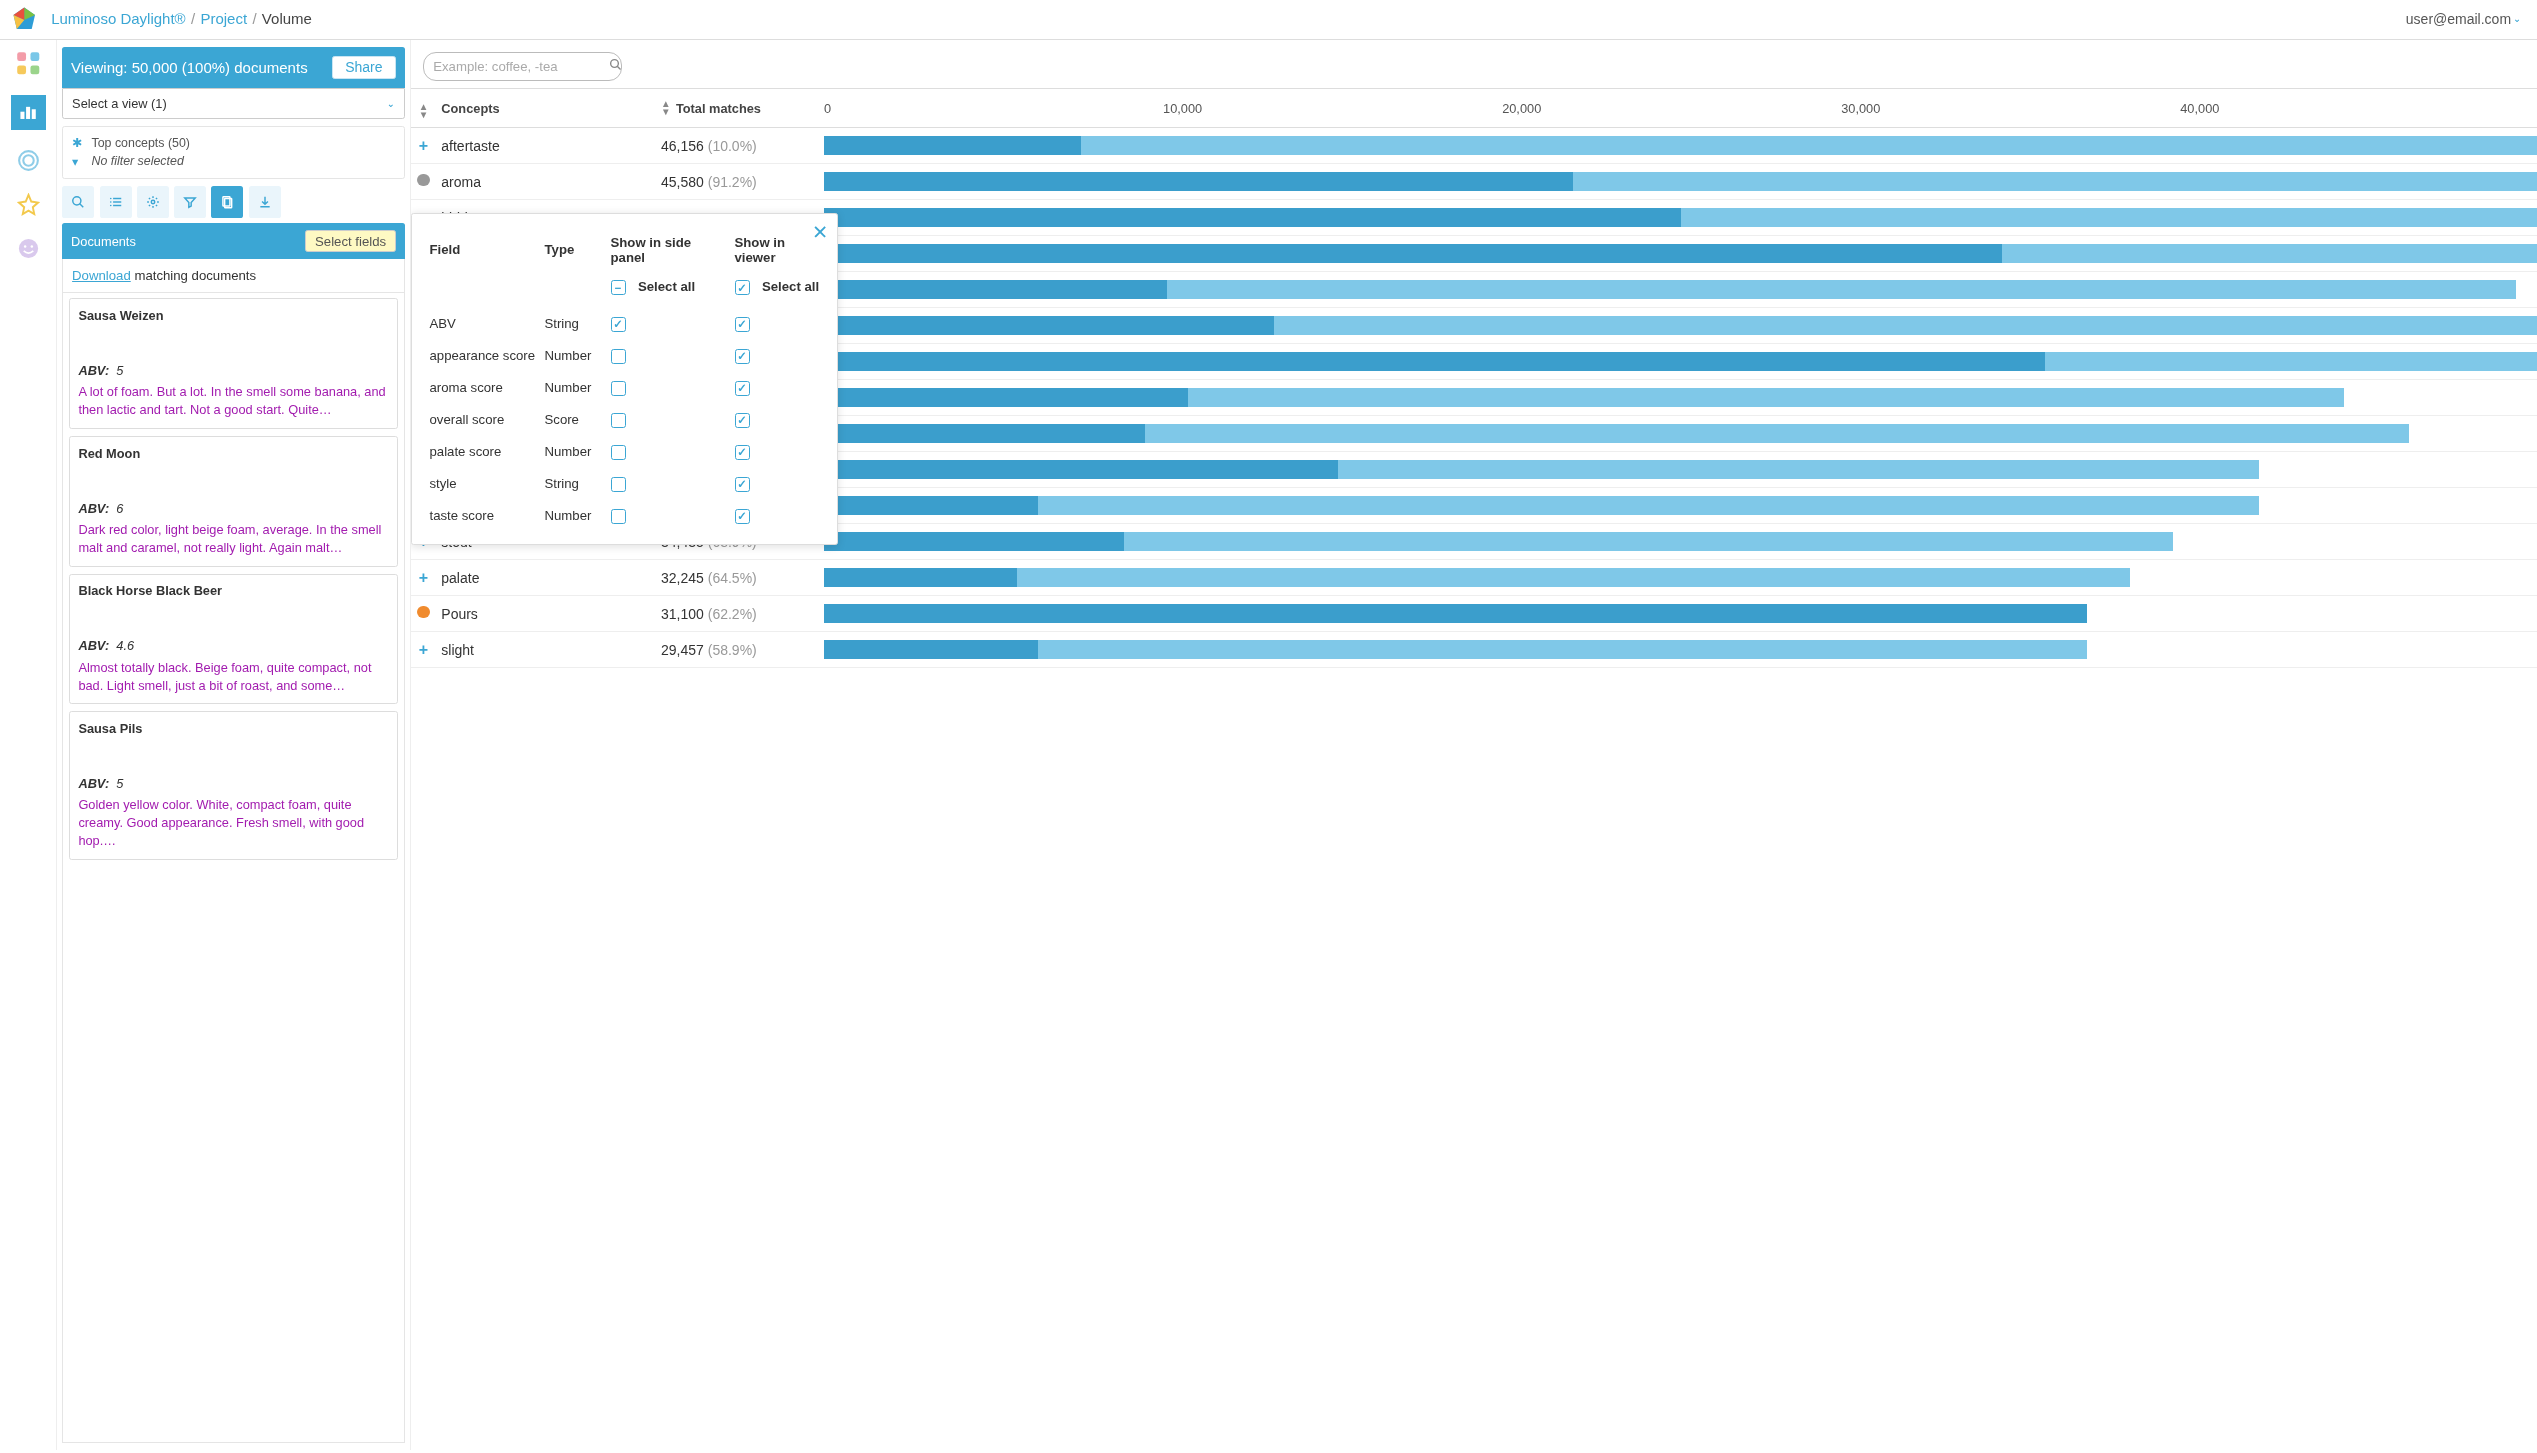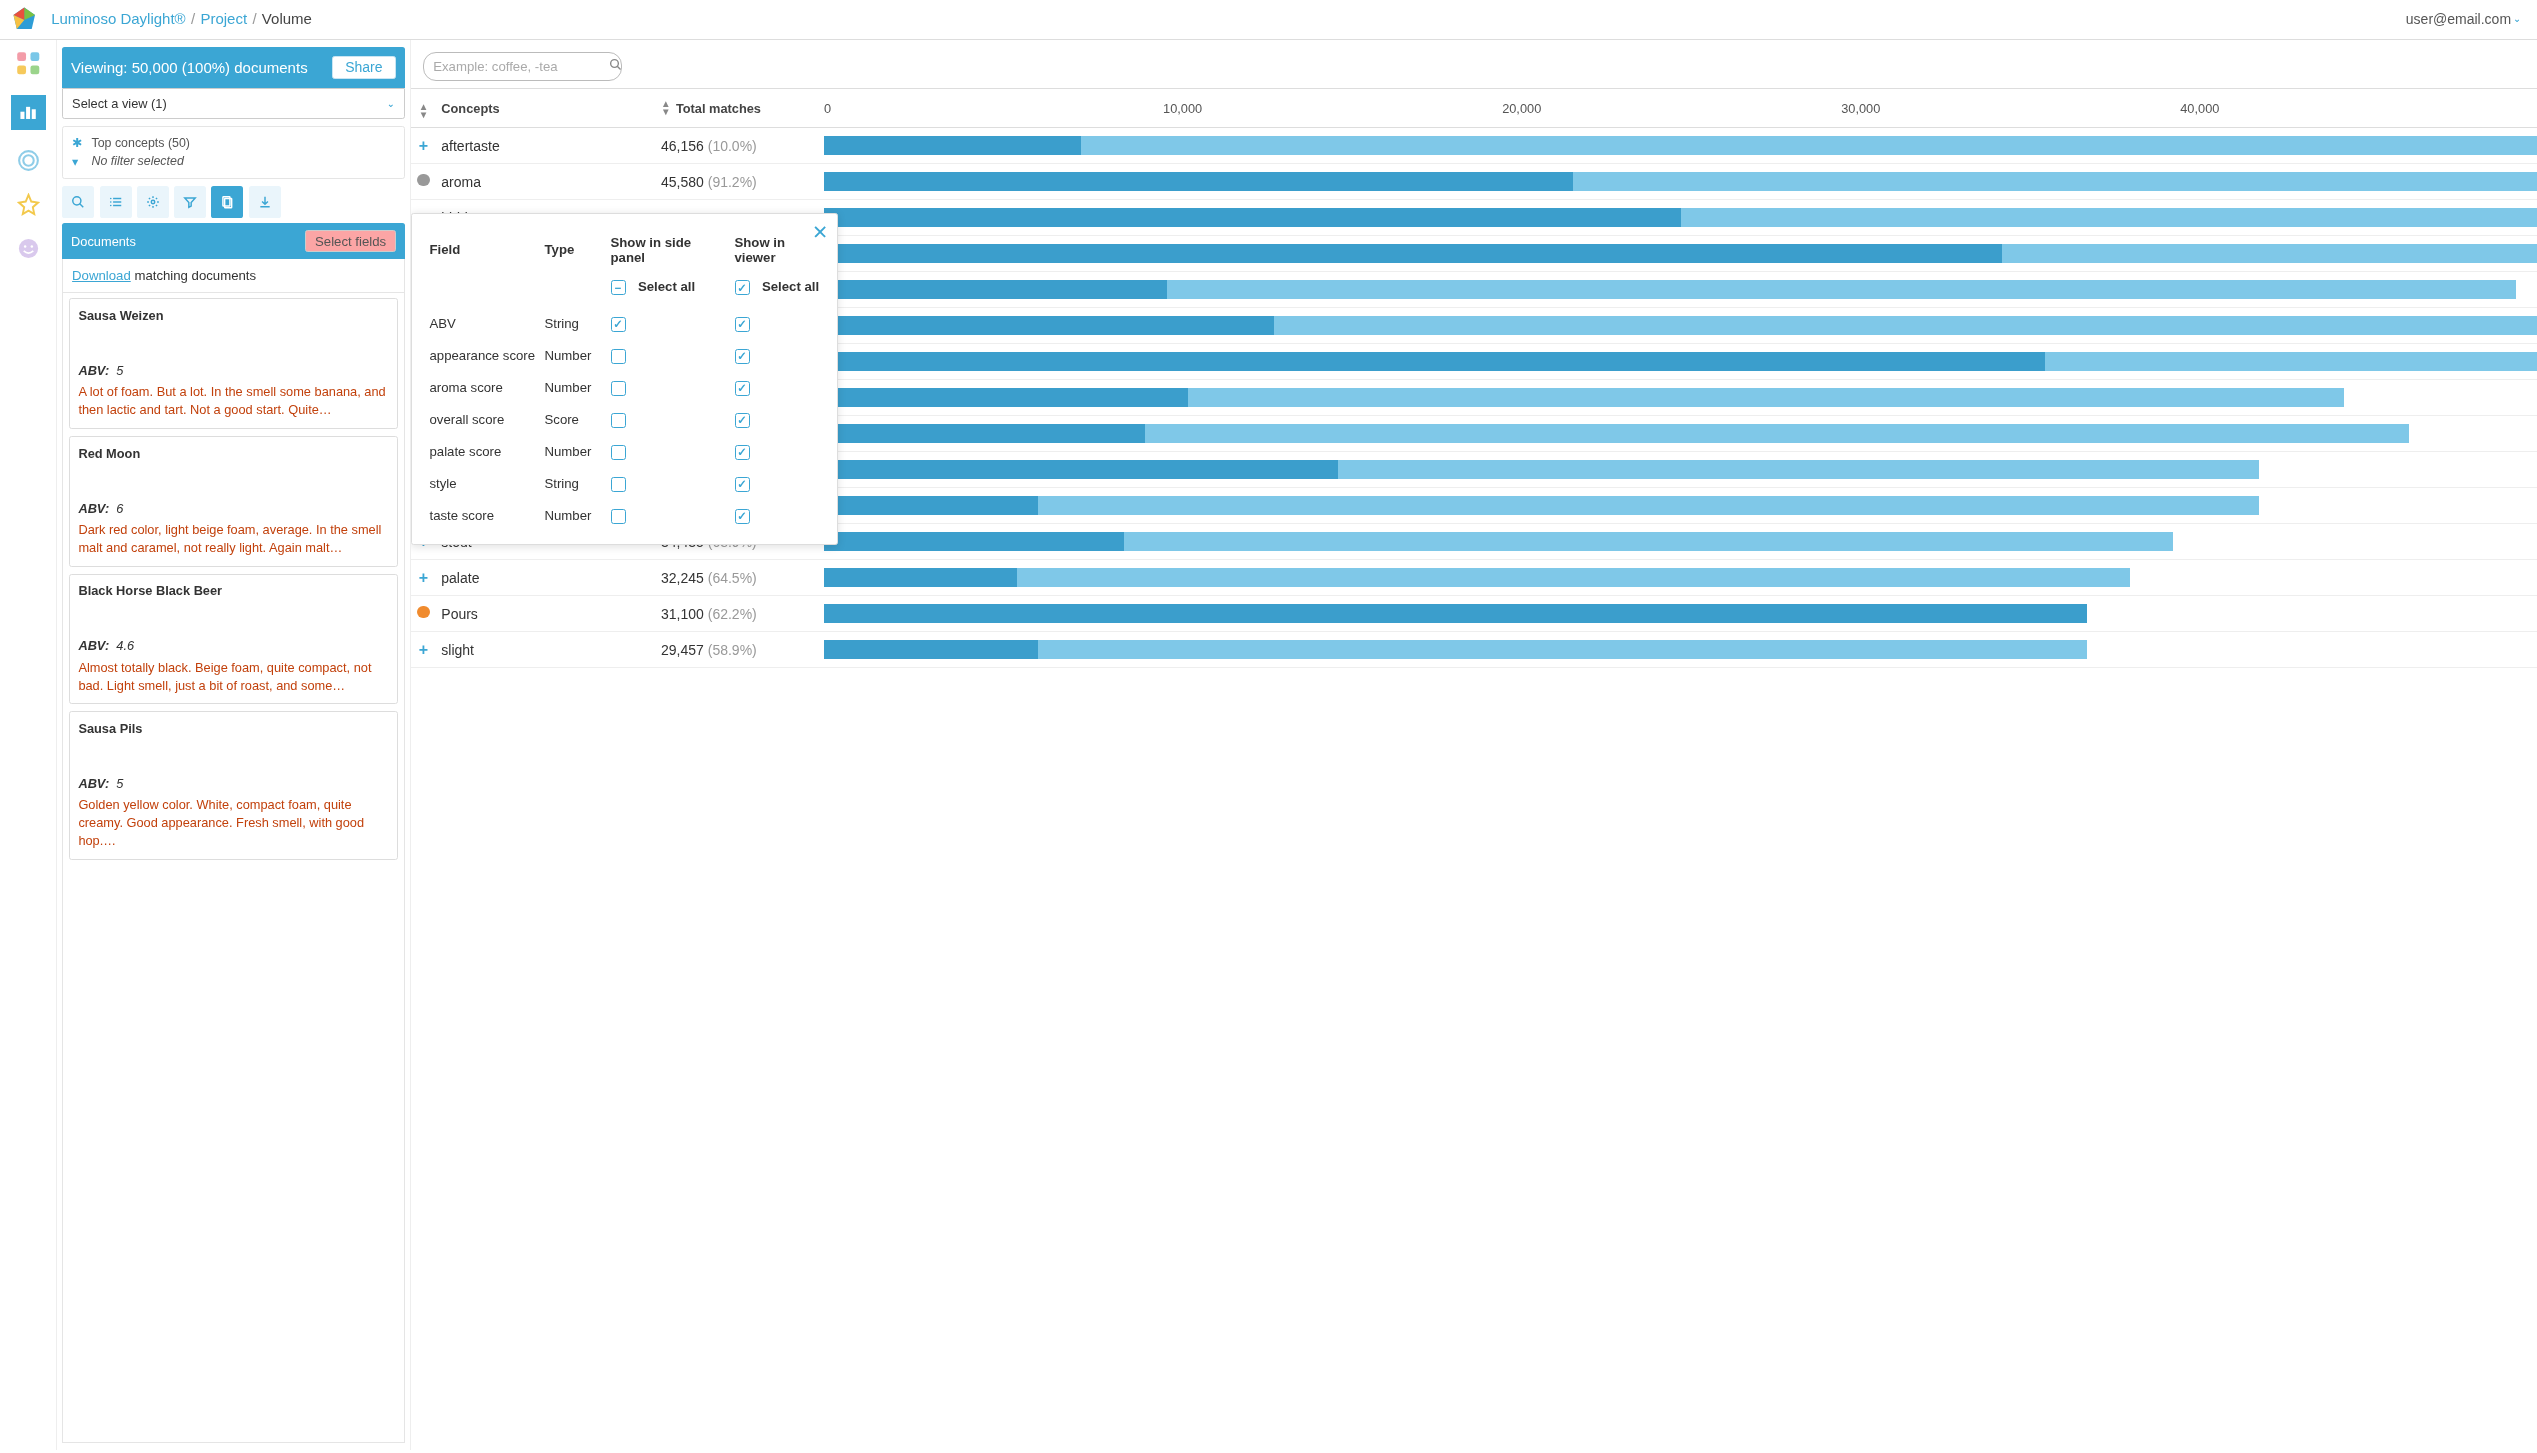--- a/index.html
+++ b/index.html
@@ -119,21 +119,21 @@
 .docs-head {
   background: #3BA6D4;
   color: #fff;
   display: flex;
   align-items: center;
   justify-content: space-between;
   padding: 7px 8.8px;
   border-radius: 2.6px 2.6px 0 0;
 }
 .select-fields-btn {
-  background: #fca5a5;
+  background: #fef9c3;
   color: #555;
   border: 0.9px solid #ccc;
   border-radius: 2.6px;
   padding: 2.6px 8.8px;
   font-size: 13.2px;
   cursor: pointer;
 }
 
 .download-line {
   border: 0.9px solid #e5e5e5;
@@ -153,21 +153,21 @@
 .doc-card {
   border: 0.9px solid #ddd;
   border-radius: 2.6px;
   padding: 8.8px;
   margin-bottom: 7px;
   cursor: pointer;
 }
 .doc-card .doc-title { font-weight: 600; margin-bottom: 3.5px; }
 .doc-card .abv { margin-bottom: 5.3px; margin-top: 40px; }
 .doc-card .abv .abvlbl { font-style: italic; font-weight: 600; }
-.doc-card .doc-text { color: #c2410c; line-height: 1.4; }
+.doc-card .doc-text { color: #a21caf; line-height: 1.4; }
 
 
 .main {
   flex: 1;
   position: relative;
   border-left: 0.9px solid #eee;
   overflow: hidden;
 }
 .search-wrap { padding: 12.4px 12.4px 7px 12.4px; }
 .search-box {

